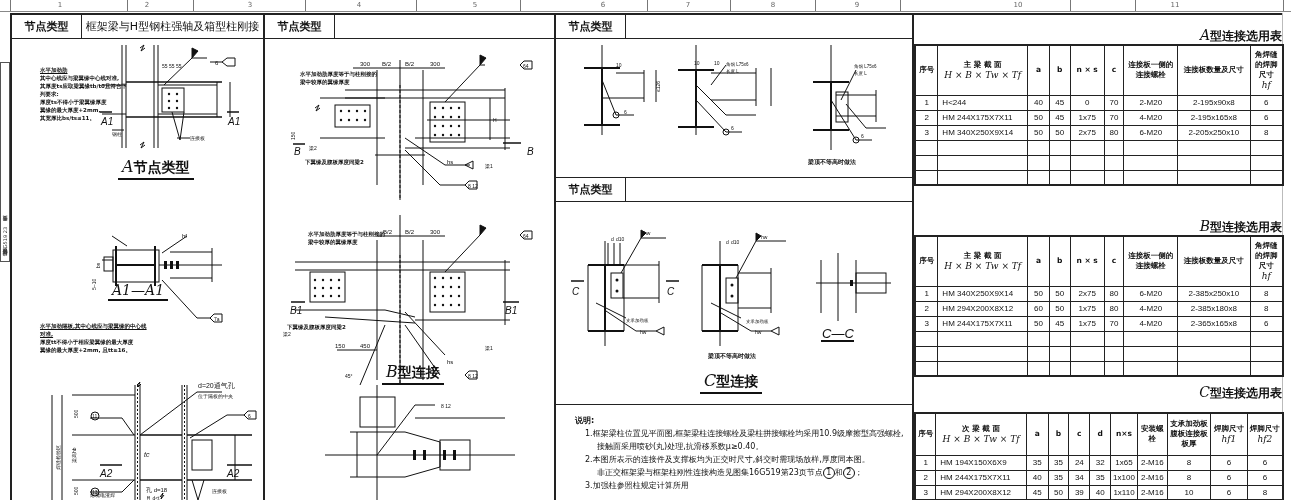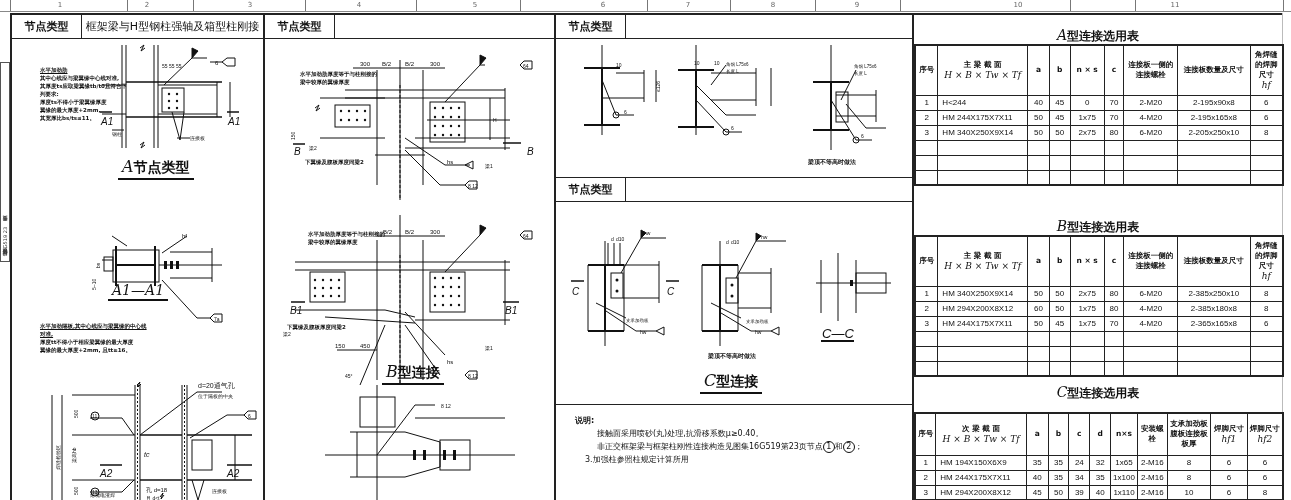--- a/index.html
+++ b/index.html
@@ -11,21 +11,21 @@
   .ruler .num { position: absolute; top: 1px; font-size: 7px; color: #666; transform: translateX(-50%); }
   .frame { position: absolute; top: 13px; left: 10px; width: 1272px; height: 487px; border-left: 2px solid #222; border-top: 2px solid #222; }
   .sideStrip { position: absolute; left: 0; top: 62px; width: 10px; height: 200px; border: 1px solid #555; font-size: 5px; writing-mode: vertical-rl; transform: rotate(180deg); color: #333; overflow: hidden; line-height: 9px; }
   .vdiv { position: absolute; top: 13px; width: 2px; height: 487px; background: #222; }
   .hdr { position: absolute; height: 24px; border-bottom: 1px solid #222; display: flex; font-size: 11px; }
   .hdr .lbl { width: 70px; border-right: 1px solid #222; display: flex; align-items: center; justify-content: center; font-weight: bold; }
   .hdr .ttl { flex: 1; display: flex; align-items: center; padding-left: 20px; }
   .hdr .ttl.center { justify-content: center; padding-left: 0; }
   .caption { position: absolute; font-family: "DejaVu Serif", serif; font-size: 14px; font-weight: bold; border-bottom: 2px solid #111; padding: 0 4px 1px; }
   .caption i { font-style: italic; font-weight: normal; font-size: 16px; }
-  .tbl-title { position: absolute; left: 914px; width: 368px; text-align: center; font-size: 12px; font-weight: bold; font-family: "DejaVu Serif", serif; }
+  .tbl-title { position: absolute; left: 914px; width: 368px; text-align: right; font-size: 12px; font-weight: bold; font-family: "DejaVu Serif", serif; }
   .tbl-title i { font-style: italic; font-weight: normal; font-size: 14px; }
   table.sel { position: absolute; left: 914px; border-collapse: collapse; font-size: 8px; background: #fff; }
   table.sel th, table.sel td { border: 1px solid #222; text-align: center; padding: 0 2px; }
   table.sel th { font-weight: bold; font-size: 7.5px; line-height: 10px; margin-left: 16px; }
   table.sel th .math { font-family: "DejaVu Serif", serif; font-style: italic; font-weight: normal; font-size: 9px; }
   table.sel td { height: 15px; font-family: "Liberation Sans", sans-serif; font-size: 8px; }
   table.sel td.left { text-align: left; padding-left: 4px; }
   table.sel { border: 2px solid #222; }
   .notes { position: absolute; left: 575px; top: 414px; width: 335px; font-size: 8px; line-height: 13px; }
   .notes .ind { padding-left: 10px; }
@@ -555,21 +555,23 @@
   <text x="70" y="119" font-size="4.5">支承加劲板</text>
   <text x="190" y="120" font-size="4.5">支承加劲板</text>
   <text x="152" y="155" font-size="6" font-weight="bold">梁顶不等高时做法</text>
   <text x="266" y="135" font-size="13" font-style="italic">C—C</text>
 </svg>
 
 <div class="caption" style="left:700px;top:371px"><i>C</i><span>型连接</span></div>
 
 <div class="notes">
   <div style="font-weight:bold">说明:</div>
+  <div class="ind">1.框架梁柱位置见平面图,框架梁柱连接螺栓及梁柱拼接螺栓均采用10.9级摩擦型高强螺栓,</div>
   <div class="ind2">接触面采用喷砂(丸)处理,抗滑移系数μ≥0.40。</div>
+  <div class="ind">2.本图所表示的连接件及支撑板均为正交时尺寸,斜交时需现场放样,厚度同本图。</div>
   <div class="ind2"><span>非正交框架梁与框架柱刚性连接构造见图集16G519第23页节点</span><span class="circ">1</span><span>和</span><span class="circ">2</span><span>；</span></div>
   <div class="ind">3.加强柱参照柱规定计算所用</div>
 </div>
 
 <div class="tbl-title" style="top:27px"><i>A</i><span>型连接选用表</span></div>
 <table class="sel" style="top:44px;width:370px">
   <colgroup>
       <col style="width:23px">
       <col style="width:90px">
       <col style="width:22px">

